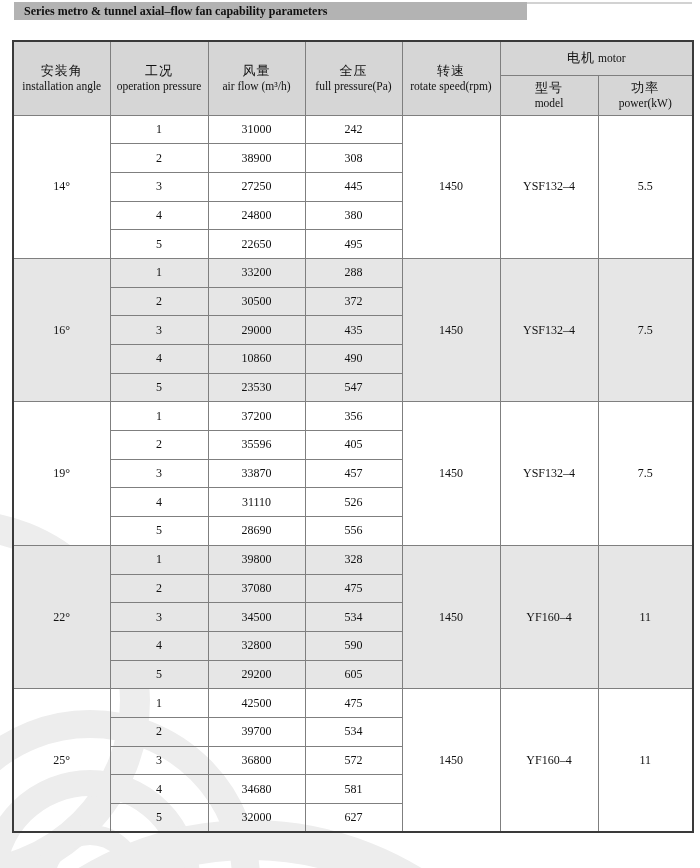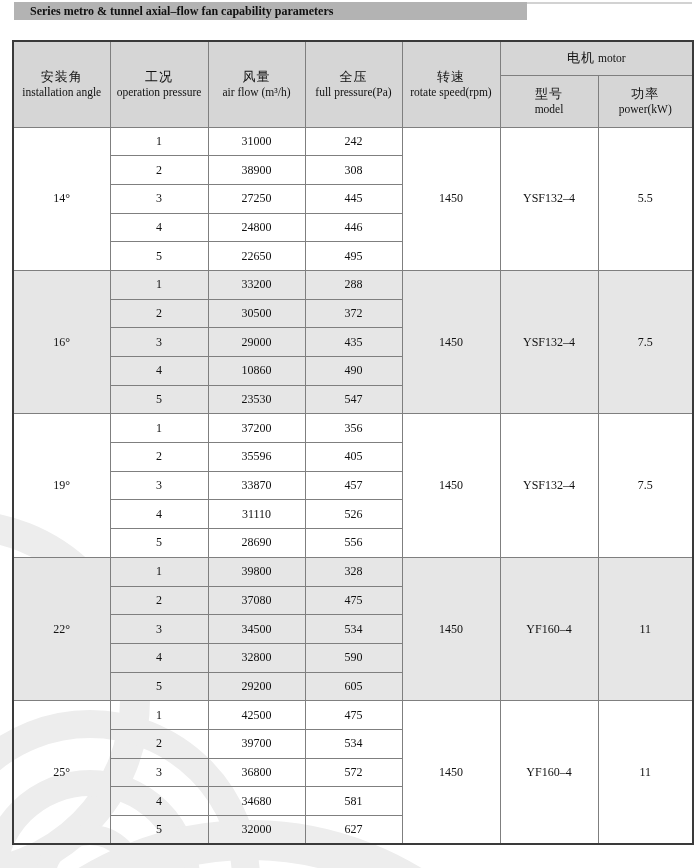--- a/index.html
+++ b/index.html
@@ -34,21 +34,21 @@
     margin:6px 0 3px 14px;
     font-family:"Liberation Serif","DejaVu Serif",serif;
   }
   .subtitle-wrap{position:relative;height:18px;margin-top:2px;}
   .subtitle-bar{
     position:absolute;left:14px;top:0;width:513px;height:18px;
     background:var(--subtitle-bar-bg);
     display:flex;align-items:center;
   }
   .subtitle-bar span{
-    font-size:12px;font-weight:bold;padding-left:16px;white-space:nowrap;
+    font-size:12px;font-weight:bold;padding-left:10px;white-space:nowrap;
   }
   .subtitle-line{
     position:absolute;left:527px;right:8px;top:0;height:2px;background:#d2d2d2;
   }
   
   table.params{
     border-collapse:collapse;table-layout:fixed;
     width:680px;margin:20px 0 16px 12px;
     border:2px solid var(--outer-border);
     background:transparent;
@@ -58,21 +58,21 @@
   th,td{
     border:1px solid var(--grid-border);
     text-align:center;vertical-align:middle;
     font-size:12px;line-height:1.25;
     padding:1px 2px;
   }
   thead th{background:var(--header-bg);font-weight:normal;}
   thead .zh{font-size:13px;letter-spacing:1px;}
   thead .en{font-size:11.5px;}
   thead tr.h1 th{height:34px;}
-  thead tr.h2 th{height:52px;}
+  thead tr.h2 th{height:40px;}
   tbody tr{height:28.7px;}
   tbody td{background:transparent;}
   tr.shaded td{background:var(--stripe-bg);}
   td.num{font-size:12px;}
 </style>
 </head>
 <body>
 
 <div class="watermark">
   <div class="wm-ring wm-r1"></div>
@@ -156,21 +156,21 @@
           <td class="num">308</td>
         </tr>
         <tr>
           <td class="num">3</td>
           <td class="num">27250</td>
           <td class="num">445</td>
         </tr>
         <tr>
           <td class="num">4</td>
           <td class="num">24800</td>
-          <td class="num">446</td>
+          <td class="num">380</td>
         </tr>
         <tr>
           <td class="num">5</td>
           <td class="num">22650</td>
           <td class="num">495</td>
         </tr>
         <tr class="shaded">
           <td rowspan="5" class="num">16°</td>
           <td class="num">1</td>
           <td class="num">33200</td>

